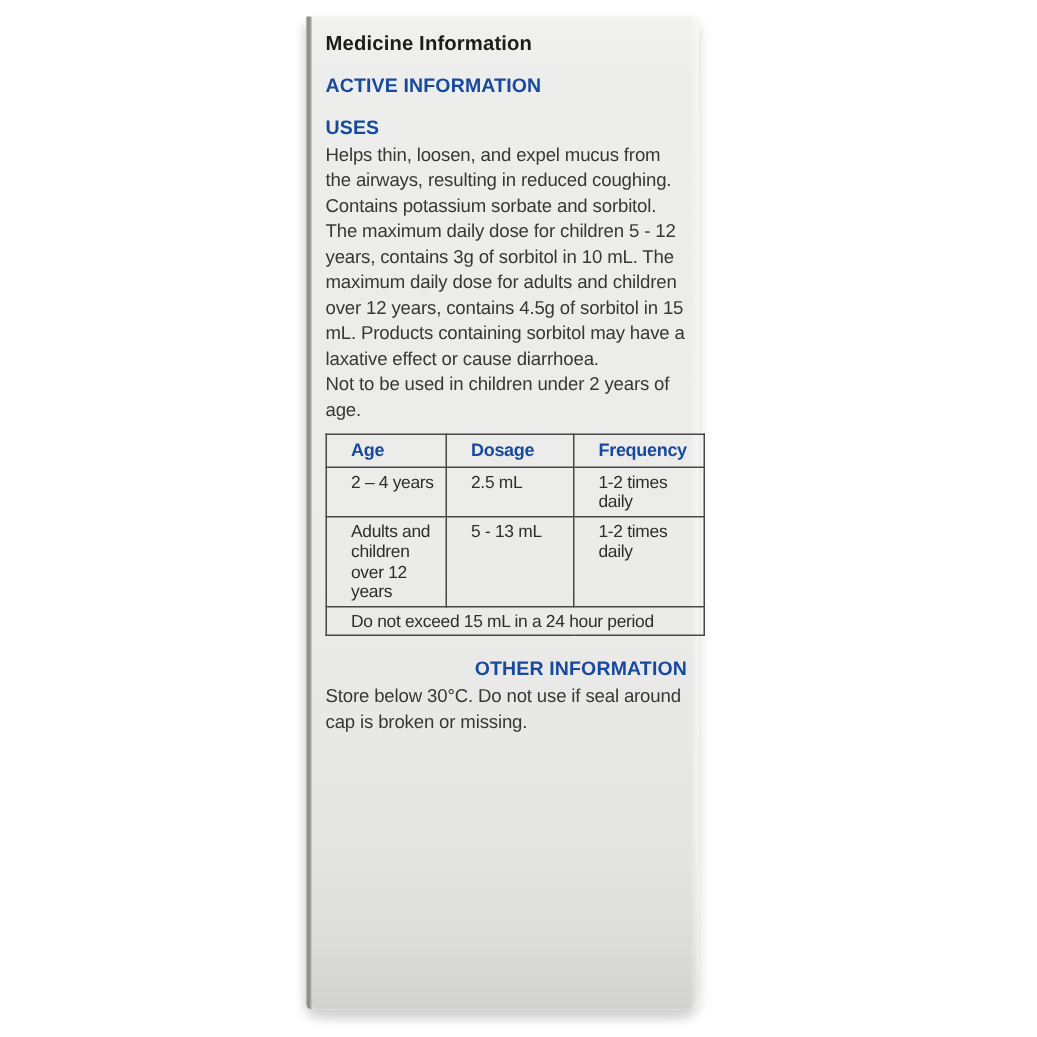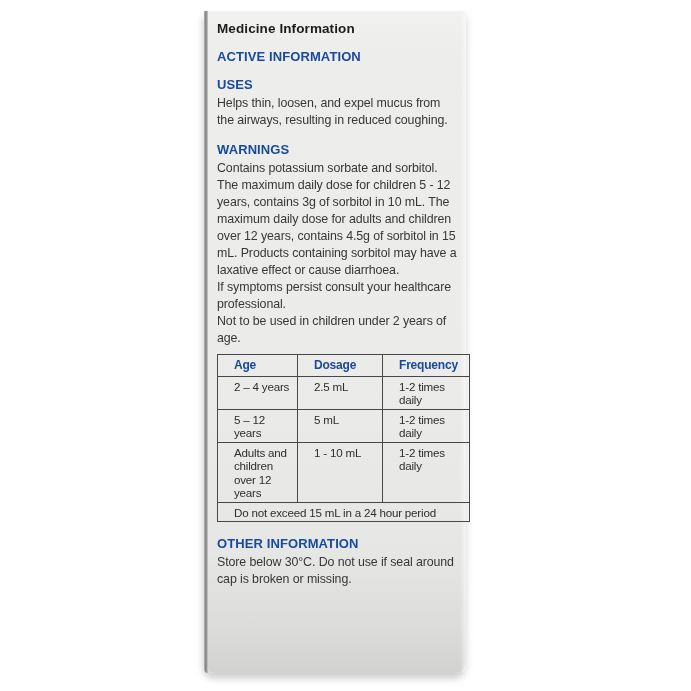--- a/index.html
+++ b/index.html
@@ -102,56 +102,49 @@
     <div class="section">
       <div class="section-heading">ACTIVE INFORMATION</div>
     </div>
 
     <div class="section">
       <div class="section-heading">USES</div>
       <p>Helps thin, loosen, and expel mucus from the airways, resulting in reduced coughing.</p>
     </div>
 
     <div class="section">
-      <div class="section-heading">WARNINGS</div>
       <p>Contains potassium sorbate and sorbitol. The maximum daily dose for children 5 - 12 years, contains 3g of sorbitol in 10 mL. The maximum daily dose for adults and children over 12 years, contains 4.5g of sorbitol in 15 mL. Products containing sorbitol may have a laxative effect or cause diarrhoea.</p>
-      <p>If symptoms persist consult your healthcare professional.</p>
       <p>Not to be used in children under 2 years of age.</p>
     </div>
 
 
     <table class="dosage-table">
       <thead>
         <tr>
           <th class="col-age">Age</th>
           <th class="col-dosage">Dosage</th>
           <th class="col-frequency">Frequency</th>
         </tr>
       </thead>
       <tbody>
         <tr>
           <td>2 – 4 years</td>
           <td>2.5 mL</td>
           <td>1-2 times daily</td>
         </tr>
         <tr>
-          <td>5 – 12 years</td>
-          <td>5 mL</td>
-          <td>1-2 times daily</td>
-        </tr>
-        <tr>
           <td>Adults and children over 12 years</td>
-          <td>1 - 10 mL</td>
+          <td>5 - 13 mL</td>
           <td>1-2 times daily</td>
         </tr>
         <tr>
           <td colspan="3" class="footnote-cell">Do not exceed 15 mL in a 24 hour period</td>
         </tr>
       </tbody>
     </table>
 
     <div class="section">
-      <div class="section-heading" style="margin-top: 14px;">OTHER INFORMATION</div>
+      <div class="section-heading" style="margin-top: 14px; text-align: right;">OTHER INFORMATION</div>
       <p>Store below 30°C. Do not use if seal around cap is broken or missing.</p>
     </div>
 
   </div>
 </div>
 
 </body></html>

